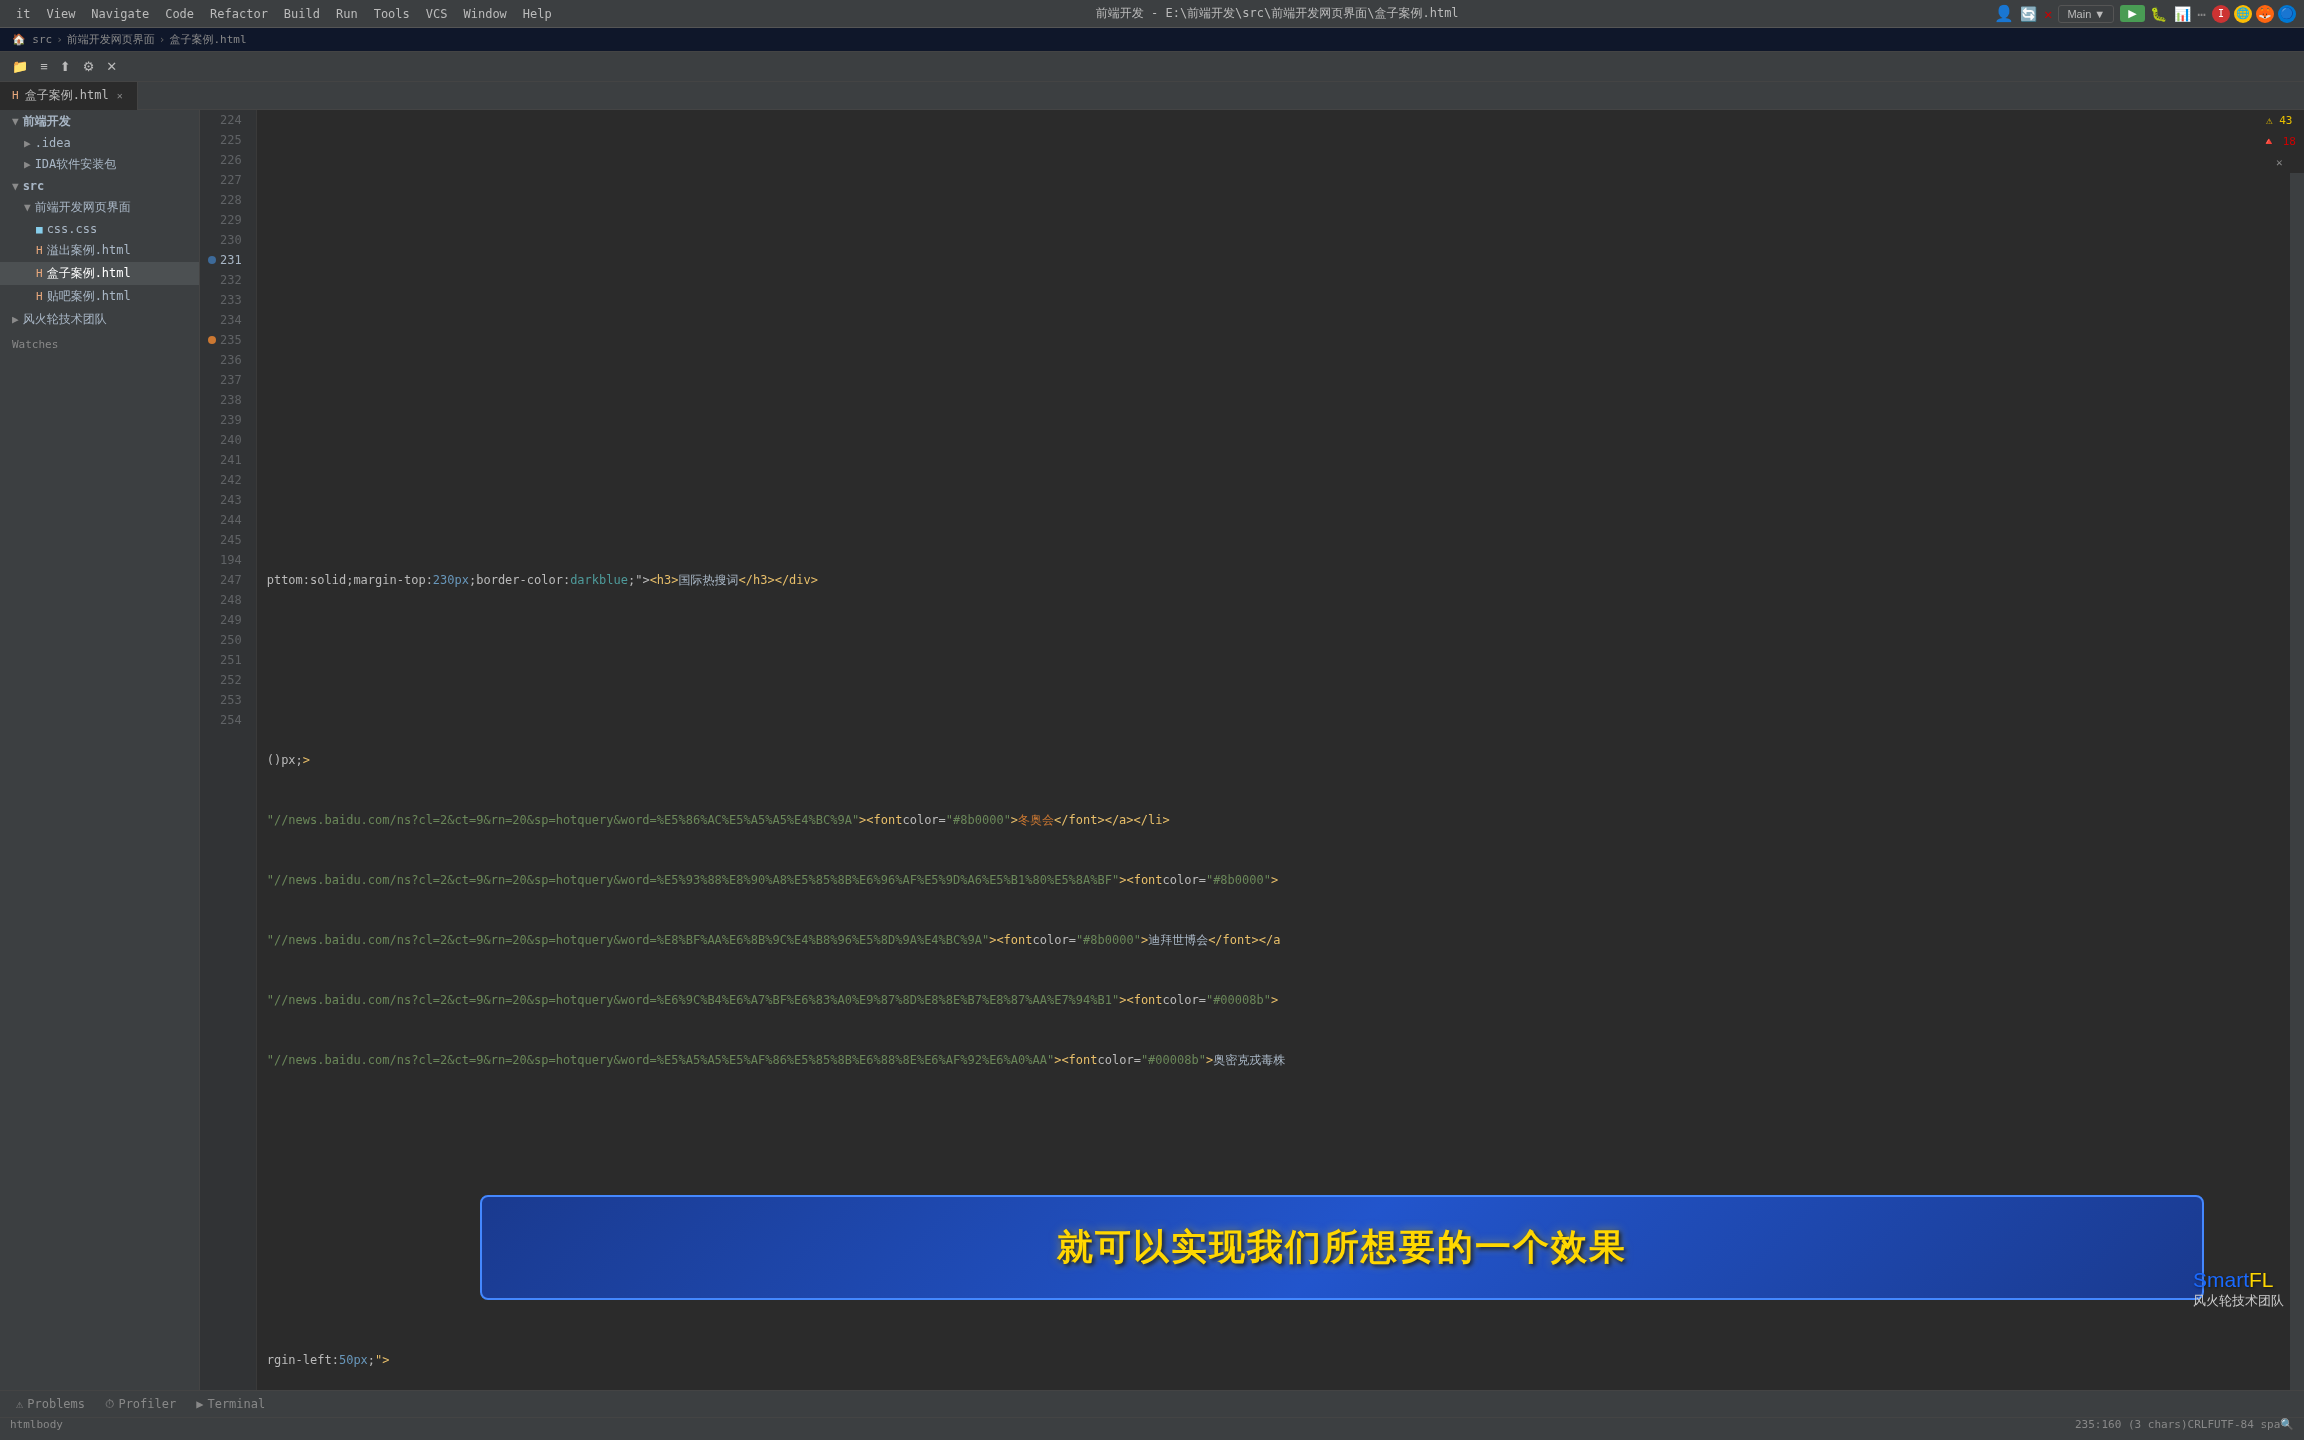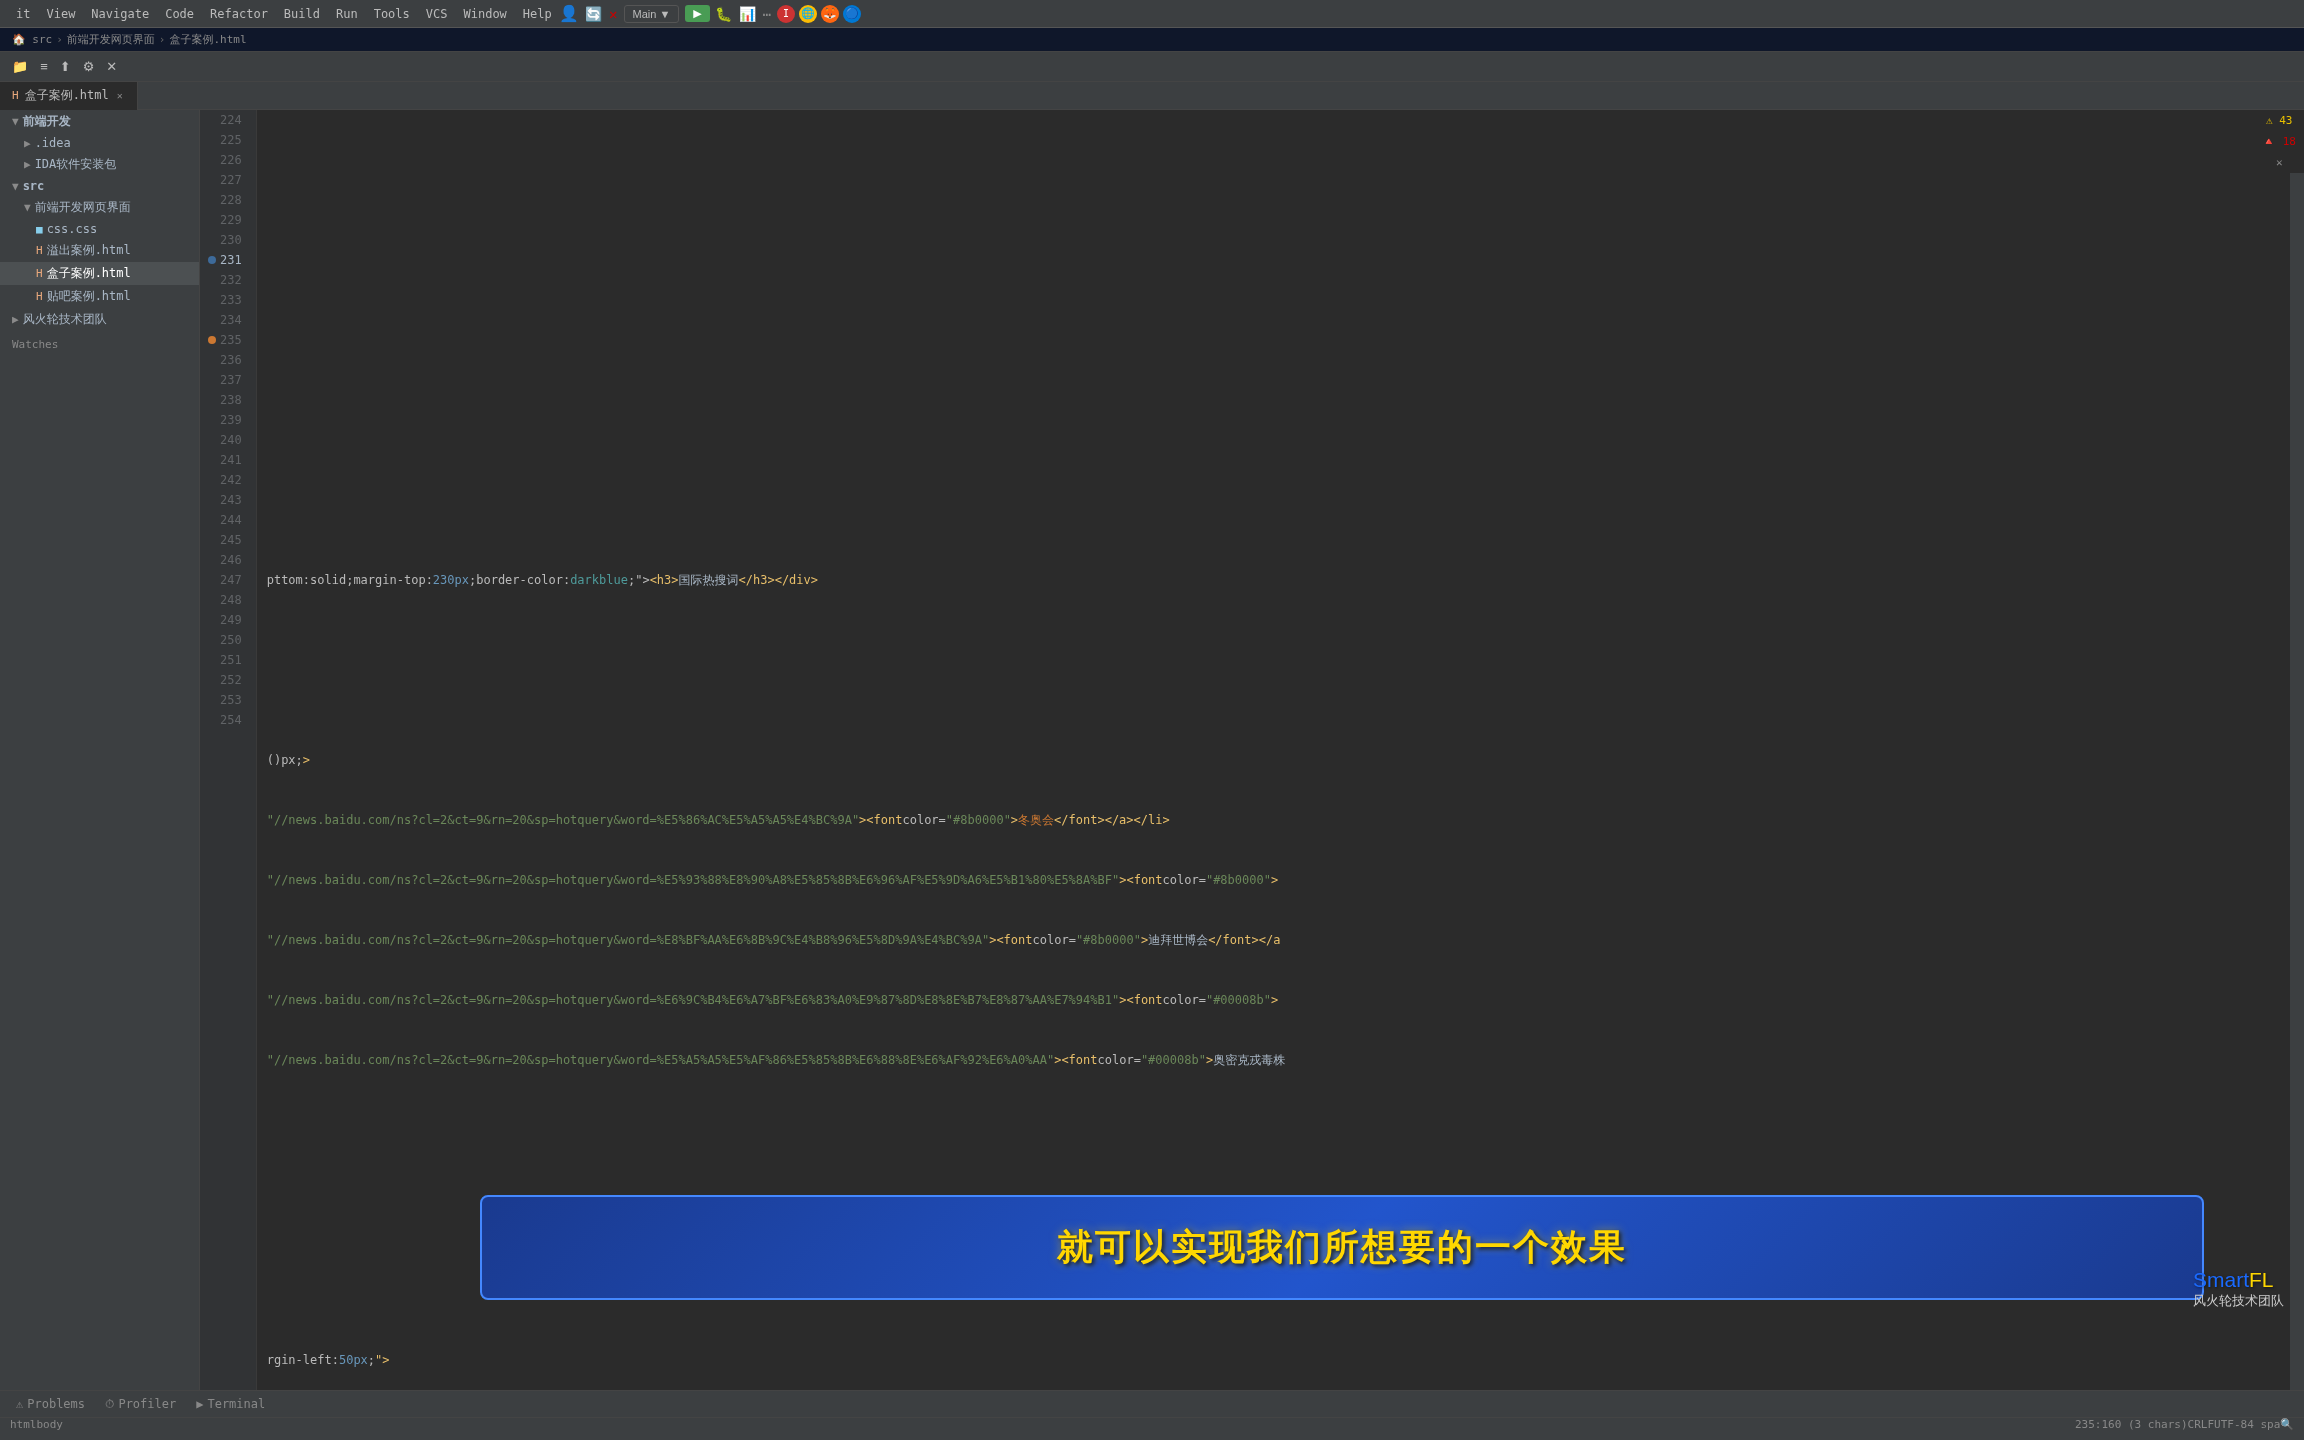--- a/index.html
+++ b/index.html
@@ -378,20 +378,21 @@
   <span class="menubar-item">View</span>
   <span class="menubar-item">Navigate</span>
   <span class="menubar-item">Code</span>
   <span class="menubar-item">Refactor</span>
   <span class="menubar-item">Build</span>
   <span class="menubar-item">Run</span>
   <span class="menubar-item">Tools</span>
   <span class="menubar-item">VCS</span>
   <span class="menubar-item">Window</span>
   <span class="menubar-item">Help</span>
+  <div class="menubar-center">前端开发 - E:\前端开发\src\前端开发网页界面\盒子案例.html</div>
   <div class="menubar-right">
     <span style="font-size:16px;">👤</span>
     <span style="font-size:14px;">🔄</span>
     <span style="color:#cc0000; font-size:14px;">✕</span>
     <button class="branch-btn">
       <span>Main</span> ▼
     </button>
     <button class="run-btn">▶</button>
     <span style="font-size:14px; color:#888;">🐛</span>
     <span style="font-size:14px; color:#888;">📊</span>
@@ -511,21 +512,21 @@
             <div class="line-num">236</div>
             <div class="line-num">237</div>
             <div class="line-num">238</div>
             <div class="line-num">239</div>
             <div class="line-num">240</div>
             <div class="line-num">241</div>
             <div class="line-num">242</div>
             <div class="line-num">243</div>
             <div class="line-num">244</div>
             <div class="line-num">245</div>
-            <div class="line-num">246</div>
+            <div class="line-num">194</div>
             <div class="line-num">247</div>
             <div class="line-num">248</div>
             <div class="line-num">249</div>
             <div class="line-num">250</div>
             <div class="line-num">251</div>
             <div class="line-num">252</div>
             <div class="line-num">253</div>
             <div class="line-num">254</div>
           </div>
 

